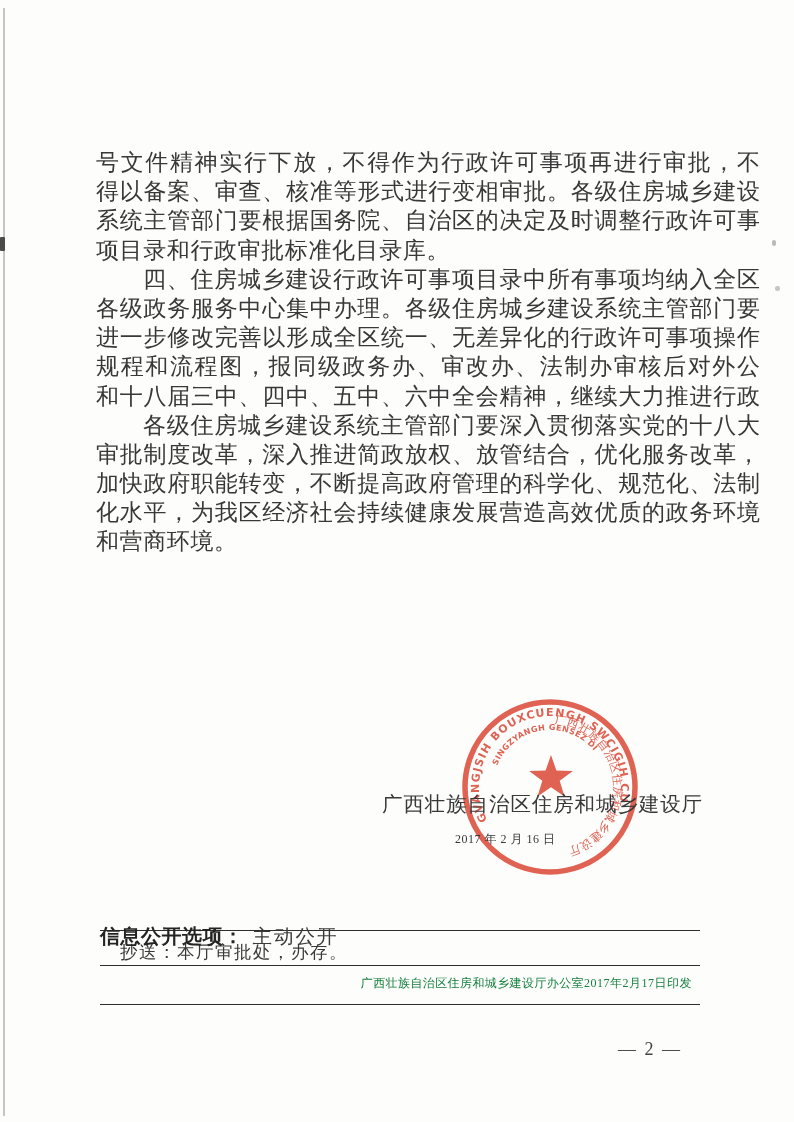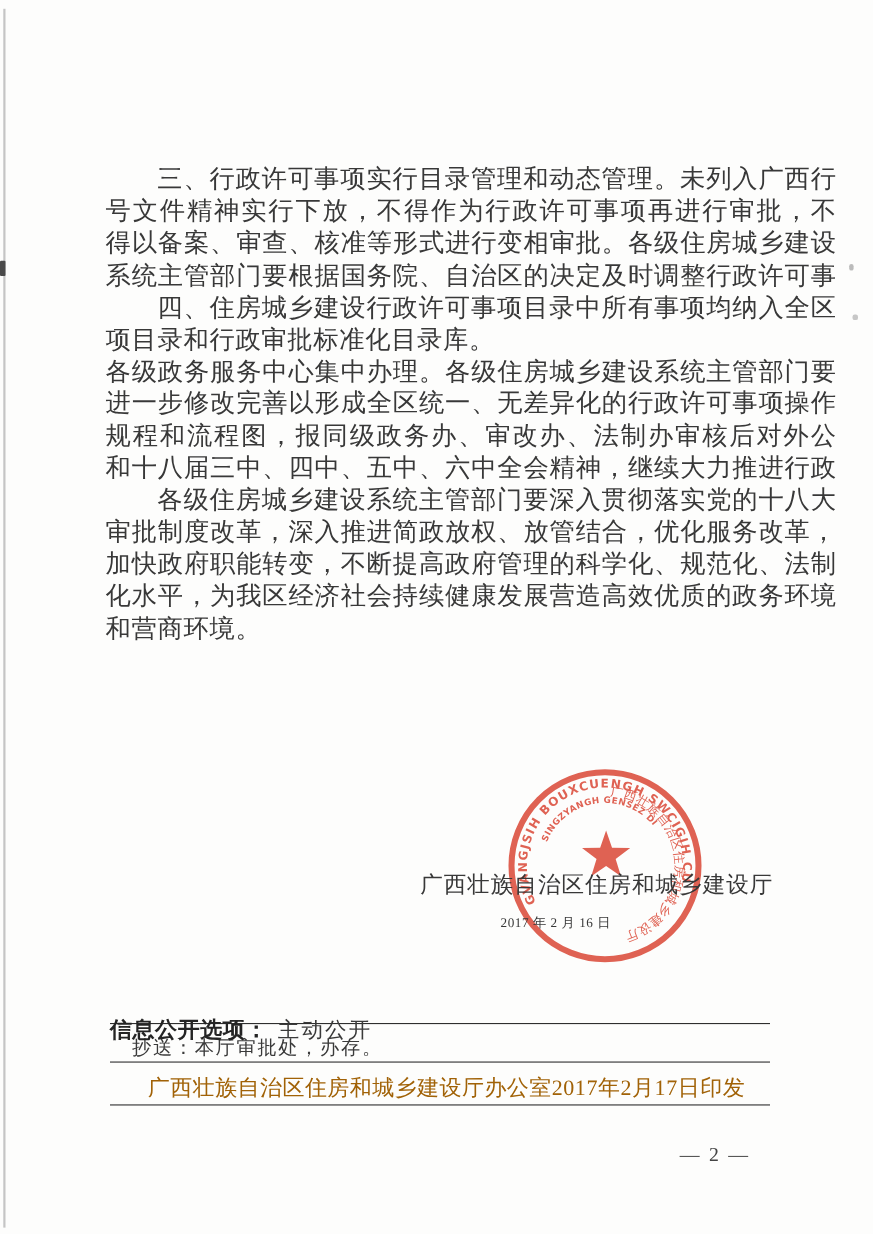--- a/index.html
+++ b/index.html
@@ -34,42 +34,41 @@
 
   
   .foot-row1{position:absolute;left:100px;top:895px;height:26px;z-index:1;margin-top:28px;}
   .foot-label{font-family:"Liberation Sans","DejaVu Sans",sans-serif;font-weight:bold;font-size:20px;color:#242424;letter-spacing:.5px;}
   .foot-value{font-size:19.5px;letter-spacing:2px;color:#3a3a3a;margin-left:9px;}
   .rule{position:absolute;left:100px;width:600px;height:0;border-top:1.7px solid #2e2e2e;}
   .rule1{top:930px;}
   .rule2{top:965px;}
   .rule3{top:1004px;}
   .foot-cc{position:absolute;left:120px;top:940px;font-size:17.5px;letter-spacing:1.5px;color:#3a3a3a;}
-  .foot-issue{position:absolute;left:100px;top:975px;width:592px;display:flex;justify-content:center;font-size:20px;color:#a16207;}
+  .foot-issue{position:absolute;left:100px;top:975px;width:592px;display:flex;justify-content:flex-end;font-size:12px;color:#15803d;}
   .foot-issuer{padding-left:20px;letter-spacing:.4px;}
   .foot-printdate{letter-spacing:.5px;}
   .page-num{position:absolute;left:618px;top:1039px;font-size:18px;letter-spacing:2px;color:#444;}
 </style>
 </head>
 <body>
 
 <div class="page">
 
   <div class="edge-line"></div>
   <div class="edge-blob"></div>
   <div class="speck1"></div>
   <div class="speck2"></div>
 
   <div class="body-text">
-      <div class="bline fill indent">三、行政许可事项实行目录管理和动态管理。未列入广西行</div>
       <div class="bline fill">号文件精神实行下放，不得作为行政许可事项再进行审批，不</div>
       <div class="bline fill">得以备案、审查、核准等形式进行变相审批。各级住房城乡建设</div>
       <div class="bline fill">系统主管部门要根据国务院、自治区的决定及时调整行政许可事</div>
+      <div class="bline ">项目录和行政审批标准化目录库。</div>
       <div class="bline fill indent">四、住房城乡建设行政许可事项目录中所有事项均纳入全区</div>
-      <div class="bline ">项目录和行政审批标准化目录库。</div>
       <div class="bline fill">各级政务服务中心集中办理。各级住房城乡建设系统主管部门要</div>
       <div class="bline fill">进一步修改完善以形成全区统一、无差异化的行政许可事项操作</div>
       <div class="bline fill">规程和流程图，报同级政务办、审改办、法制办审核后对外公开。</div>
       <div class="bline fill">和十八届三中、四中、五中、六中全会精神，继续大力推进行政</div>
       <div class="bline fill indent">各级住房城乡建设系统主管部门要深入贯彻落实党的十八大</div>
       <div class="bline fill">审批制度改革，深入推进简政放权、放管结合，优化服务改革，</div>
       <div class="bline fill">加快政府职能转变，不断提高政府管理的科学化、规范化、法制</div>
       <div class="bline fill">化水平，为我区经济社会持续健康发展营造高效优质的政务环境</div>
       <div class="bline ">和营商环境。</div>
     </div>

